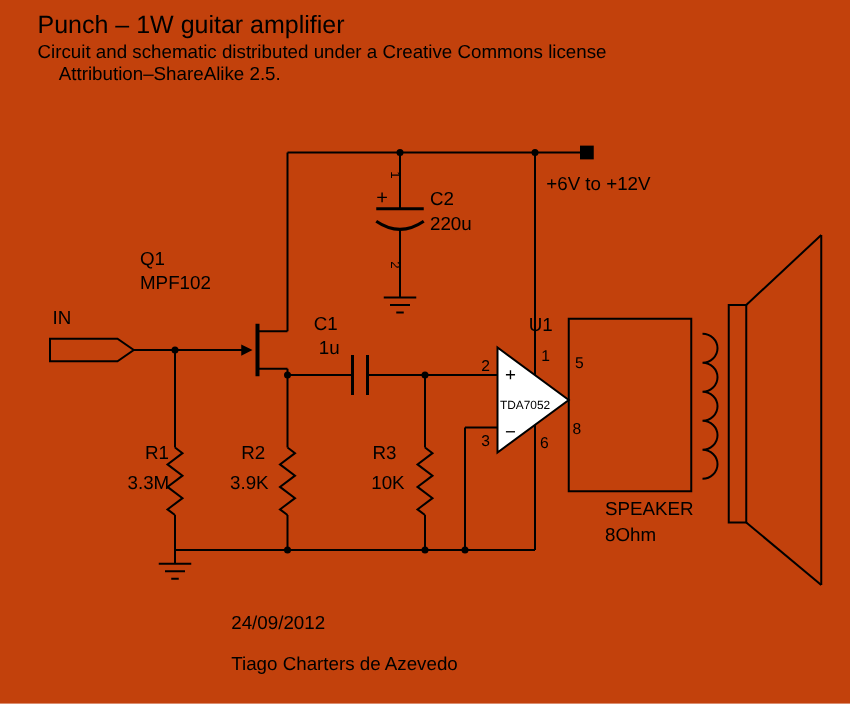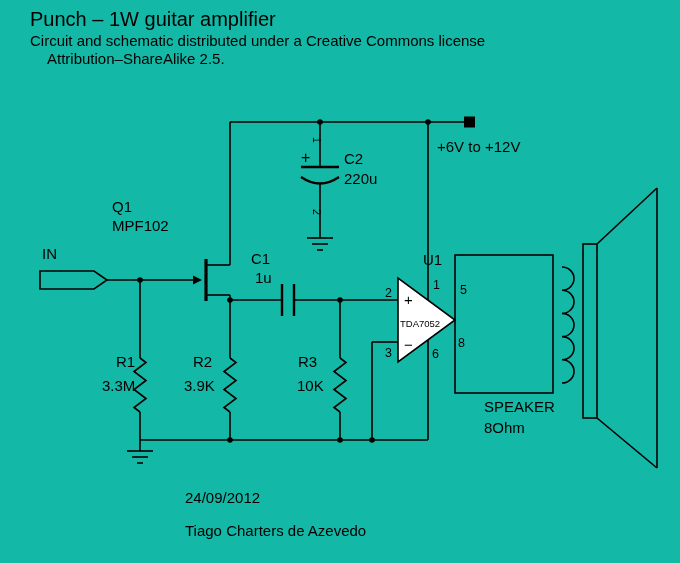--- a/index.html
+++ b/index.html
@@ -1,20 +1,20 @@
 <!DOCTYPE html>
 <html><head>
 <meta charset="utf-8">
 <style>
   html, body { margin: 0; padding: 0; background: #ffffff; }
   #page {
     position: relative;
     width: 680px;
     height: 563px;
-    background: #14b8a6;
+    background: #c2410c;
     font-family: "Liberation Sans", sans-serif;
     overflow: hidden;
   }
   svg { display: block; }
   svg text {
     font-family: "Liberation Sans", sans-serif;
     fill: #000000;
     font-size: 15px;
   }
   .t-title { font-size: 20px; }

